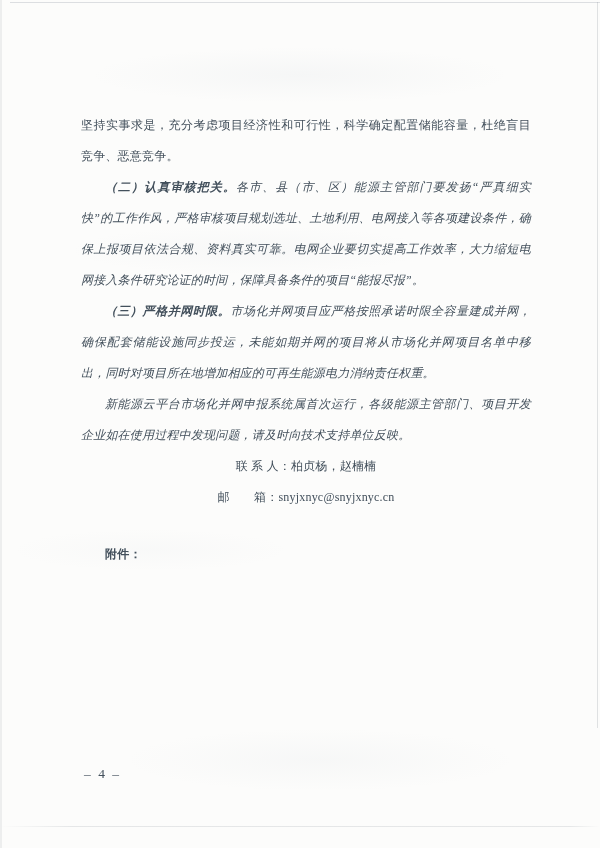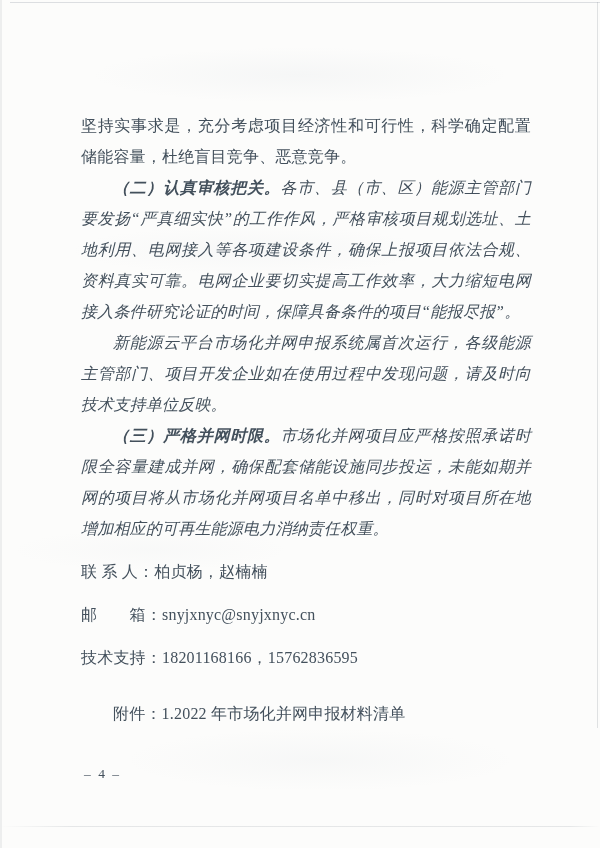--- a/index.html
+++ b/index.html
@@ -36,39 +36,40 @@
   .edge-right  { position: absolute; top: 2px; right: 2px; bottom: 120px; width: 1px; background: rgba(110,120,130,0.20); }
   .edge-left   { position: absolute; top: 0; left: 0; bottom: 0; width: 2px; background: rgba(110,120,130,0.10); }
   .edge-bottom { position: absolute; top: 826px; left: 0; right: 0; height: 1px;
                  background: linear-gradient(to right, transparent, rgba(110,120,130,0.16) 12%, rgba(110,120,130,0.16) 95%, transparent); }
 
   .content {
     position: absolute;
     top: 110px;
     left: 81px;
     width: 450px;
-    font-size: 16px;
+    font-size: 12px;
     line-height: 31px;
     text-align: justify;
     letter-spacing: 0.2px;
   }
 
   .para { text-indent: 0; }
   .para.indent { text-indent: 2em; font-style: italic; }
   .seg-bold { font-weight: 600; }
 
-  .contact-line { text-align: left; margin-top: 12px; }
+  .contact-line { text-align: center; }
   .contact-label { display: inline; }
 
   .attachments {
     display: flex;
     margin-top: 24px;
     margin-left: 2em;
     line-height: 34px;
     text-align: left;
+    font-weight: bold;
   }
   .att-items { flex: 1; }
 
   .page-number {
     position: absolute;
     top: 766px;
     left: 84px;
     font-size: 13.5px;
     letter-spacing: 2px;
     color: var(--text, #43505c);
@@ -81,32 +82,30 @@
   <div class="scan-texture"></div>
   <div class="edge-top"></div>
   <div class="edge-right"></div>
   <div class="edge-left"></div>
   <div class="edge-bottom"></div>
 
   <div class="content">
     <div id="paragraphs">
         <p class="para"><span>坚持实事求是，充分考虑项目经济性和可行性，科学确定配置储能容量，杜绝盲目竞争、恶意竞争。</span></p>
         <p class="para indent"><span class="seg-bold">（二）认真审核把关。</span><span>各市、县（市、区）能源主管部门要发扬“严真细实快”的工作作风，严格审核项目规划选址、土地利用、电网接入等各项建设条件，确保上报项目依法合规、资料真实可靠。电网企业要切实提高工作效率，大力缩短电网接入条件研究论证的时间，保障具备条件的项目“能报尽报”。</span></p>
+        <p class="para indent"><span class="seg-bold">（三）严格并网时限。</span><span>市场化并网项目应严格按照承诺时限全容量建成并网，确保配套储能设施同步投运，未能如期并网的项目将从市场化并网项目名单中移出，同时对项目所在地增加相应的可再生能源电力消纳责任权重。</span></p>
         <p class="para indent"><span>新能源云平台市场化并网申报系统属首次运行，各级能源主管部门、项目开发企业如在使用过程中发现问题，请及时向技术支持单位反映。</span></p>
-        <p class="para indent"><span class="seg-bold">（三）严格并网时限。</span><span>市场化并网项目应严格按照承诺时限全容量建成并网，确保配套储能设施同步投运，未能如期并网的项目将从市场化并网项目名单中移出，同时对项目所在地增加相应的可再生能源电力消纳责任权重。</span></p>
       </div>
 
     <div id="contacts">
         <div class="contact-line"><span class="contact-label">联 系 人：</span><span>柏贞杨，赵楠楠</span></div>
         <div class="contact-line"><span class="contact-label">邮　　箱：</span><span>snyjxnyc@snyjxnyc.cn</span></div>
-        <div class="contact-line"><span class="contact-label">技术支持：</span><span>18201168166，15762836595</span></div>
       </div>
 
     <div class="attachments">
       <span class="att-label">附件：</span>
       <div class="att-items" id="att-items">
-          <div>1.2022 年市场化并网申报材料清单</div>
         </div>
     </div>
   </div>
 
   <div class="page-number">– 4 –</div>
 </div>
 
 </body></html>

